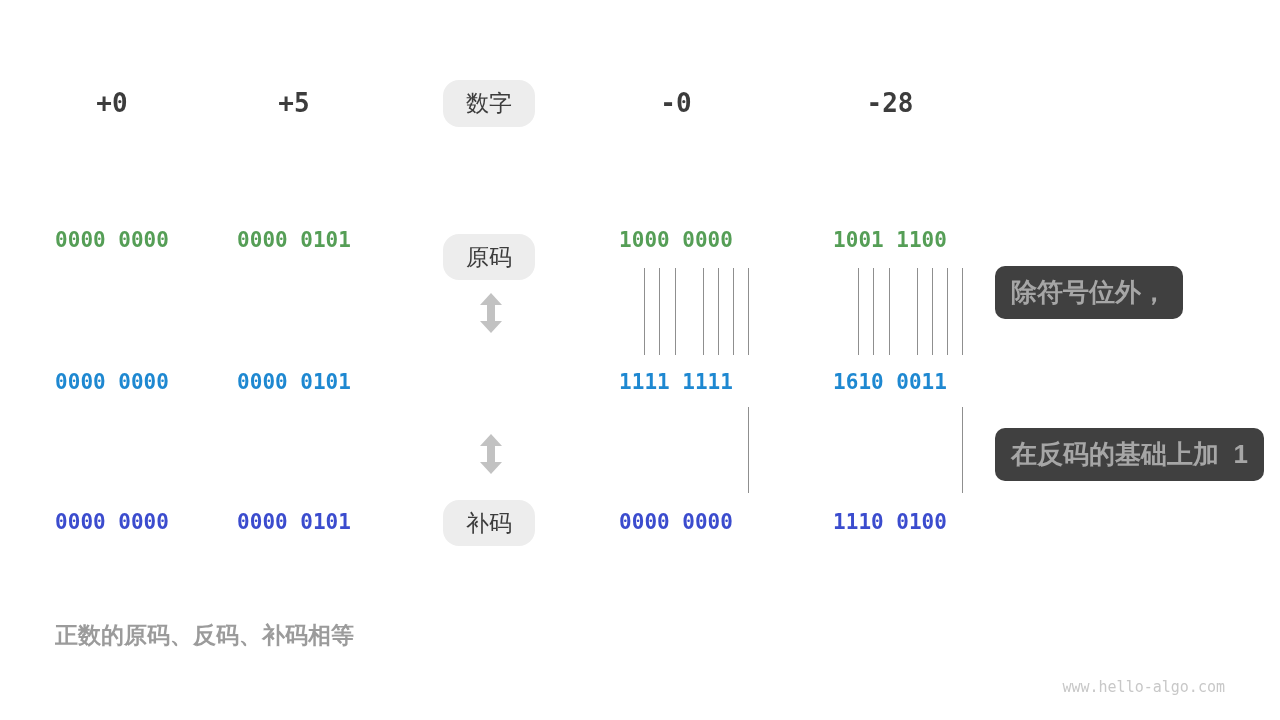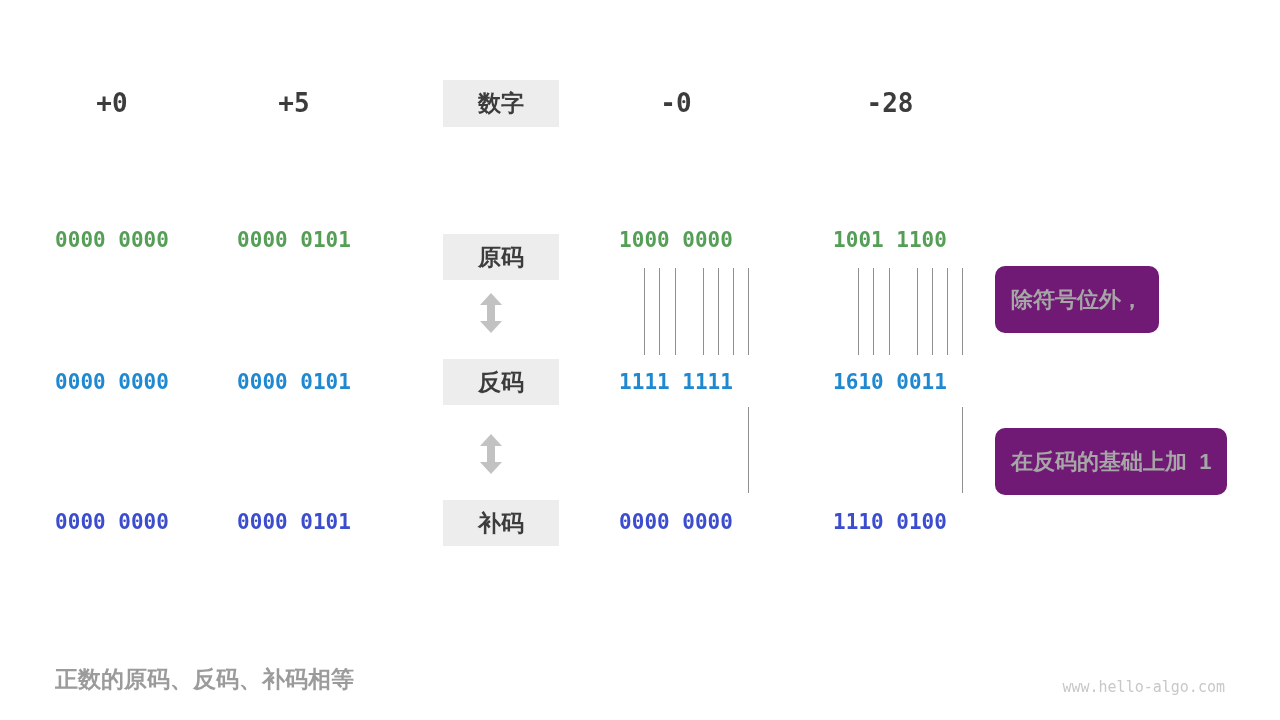--- a/index.html
+++ b/index.html
@@ -5,29 +5,29 @@
   html,body{margin:0;padding:0;background:#ffffff;}
   .canvas{position:relative;width:1280px;height:720px;background:#ffffff;overflow:hidden;
           font-family:"Liberation Sans",sans-serif;}
   .mono{font-family:"DejaVu Sans Mono","Liberation Mono",monospace;font-weight:bold;}
   
   .c1{left:55px;} .c2{left:237px;} .c3{left:619px;} .c4{left:833px;}
   .hdr{position:absolute;top:88px;width:114px;text-align:center;font-size:26px;color:#3c3c3c;}
   .bin{position:absolute;width:114px;text-align:center;font-size:21px;white-space:pre;}
   .row-sign{top:228px;} .row-ones{top:370px;} .row-twos{top:510px;}
   .green{color:#559e56;} .blue{color:#1e88d1;} .indigo{color:#3b4cce;}
-  .tag{position:absolute;left:443px;width:116px;height:46px;background:#ededed;border-radius:0;
+  .tag{position:absolute;left:443px;width:92px;height:46px;background:#ededed;border-radius:16px;
        display:flex;align-items:center;justify-content:center;
-       font-size:23px;font-weight:700;color:#3c3c3c;}
+       font-size:23px;font-weight:400;color:#3c3c3c;}
   .tag-number{top:80px;height:47px;} .tag-sign{top:234px;} .tag-ones{top:359px;} .tag-twos{top:500px;}
-  .note{position:absolute;background:#701a75;border-radius:10px;color:#a6a6a6;font-weight:700;
-        font-size:22px;line-height:33px;padding:17px 16px;white-space:pre;}
+  .note{position:absolute;background:#404040;border-radius:10px;color:#a6a6a6;font-weight:700;
+        font-size:26px;line-height:33px;padding:10px 16px;white-space:pre;}
   .note-flip{left:995px;top:266px;}
   .note-add{left:995px;top:428px;}
-  .caption{position:absolute;top:620px;font-size:23px;font-weight:700;color:#9b9b9b;margin-top:44px;}
+  .caption{position:absolute;top:620px;font-size:23px;font-weight:700;color:#9b9b9b;}
   .caption-pos{left:55px;} .caption-neg{left:620px;}
   .vline{position:absolute;width:1px;background:#8f8f8f;}
   .vl1{top:268px;height:87px;} .vl2{top:407px;height:86px;}
   .arrow{position:absolute;left:480px;width:22px;height:40px;}
   .arrow-1{top:293px;} .arrow-2{top:434px;}
   .tri-up{width:0;height:0;margin:0 auto;
           border-left:11px solid transparent;border-right:11px solid transparent;
           border-bottom:12px solid #c2c2c2;}
   .stem{width:8px;height:16px;margin:0 auto;background:#c2c2c2;}
   .tri-down{width:0;height:0;margin:0 auto;
@@ -71,21 +71,20 @@
   <div class="arrow arrow-1">
     <div class="tri-up"></div>
     <div class="stem"></div>
     <div class="tri-down"></div>
   </div>
 
   <div class="note note-flip"><span>除符号位外，</span><br></div>
 
   <div class="bin mono blue row-ones c1">0000 0000</div>
   <div class="bin mono blue row-ones c2">0000 0101</div>
-  <div class="tag tag-ones blue">反码</div>
   <div class="bin mono blue row-ones c3">1111 1111</div>
   <div class="bin mono blue row-ones c4">1610 0011</div>
 
   <div class="vline vl2" style="left:748px"></div>
   <div class="vline vl2" style="left:962px"></div>
 
   <div class="arrow arrow-2">
     <div class="tri-up"></div>
     <div class="stem"></div>
     <div class="tri-down"></div>

